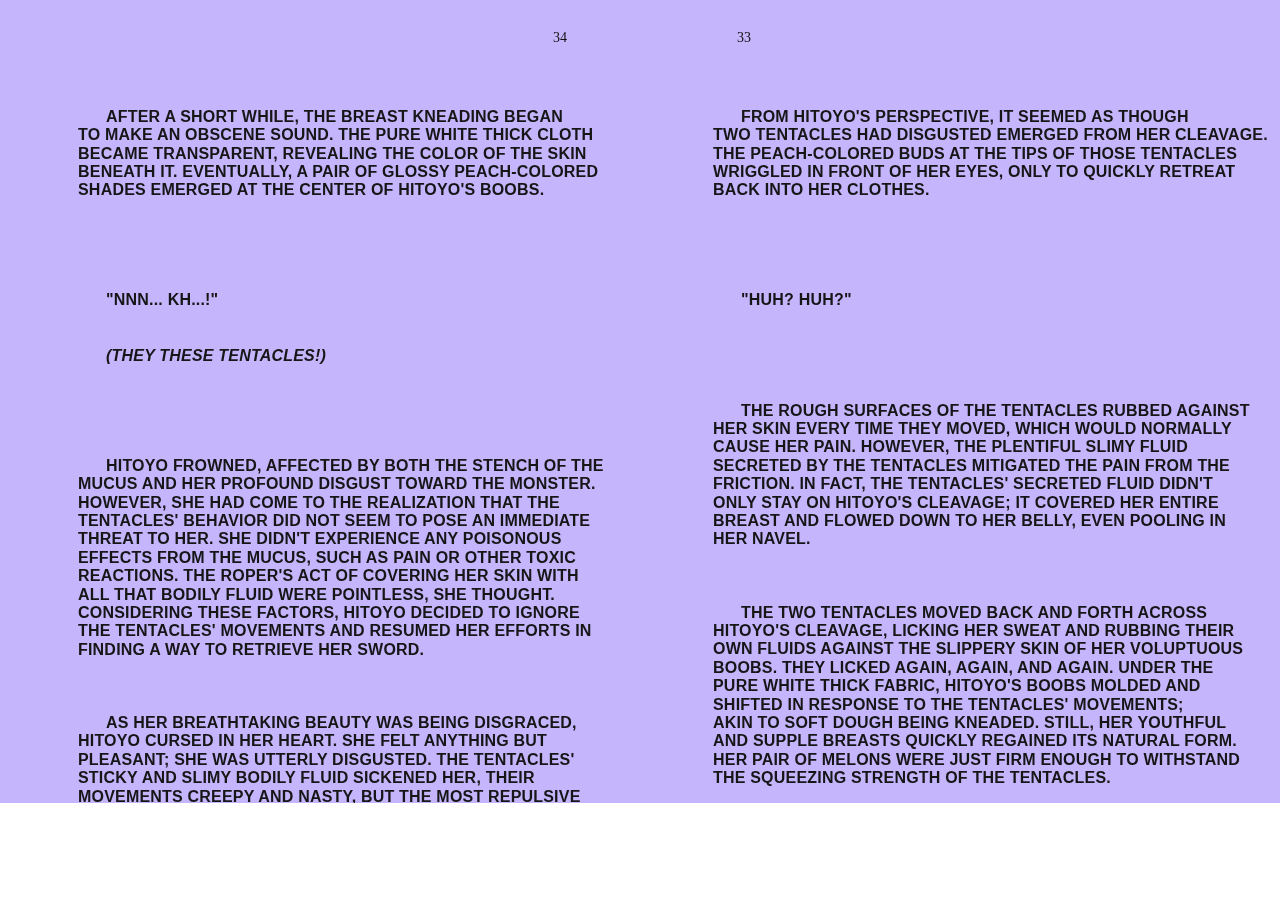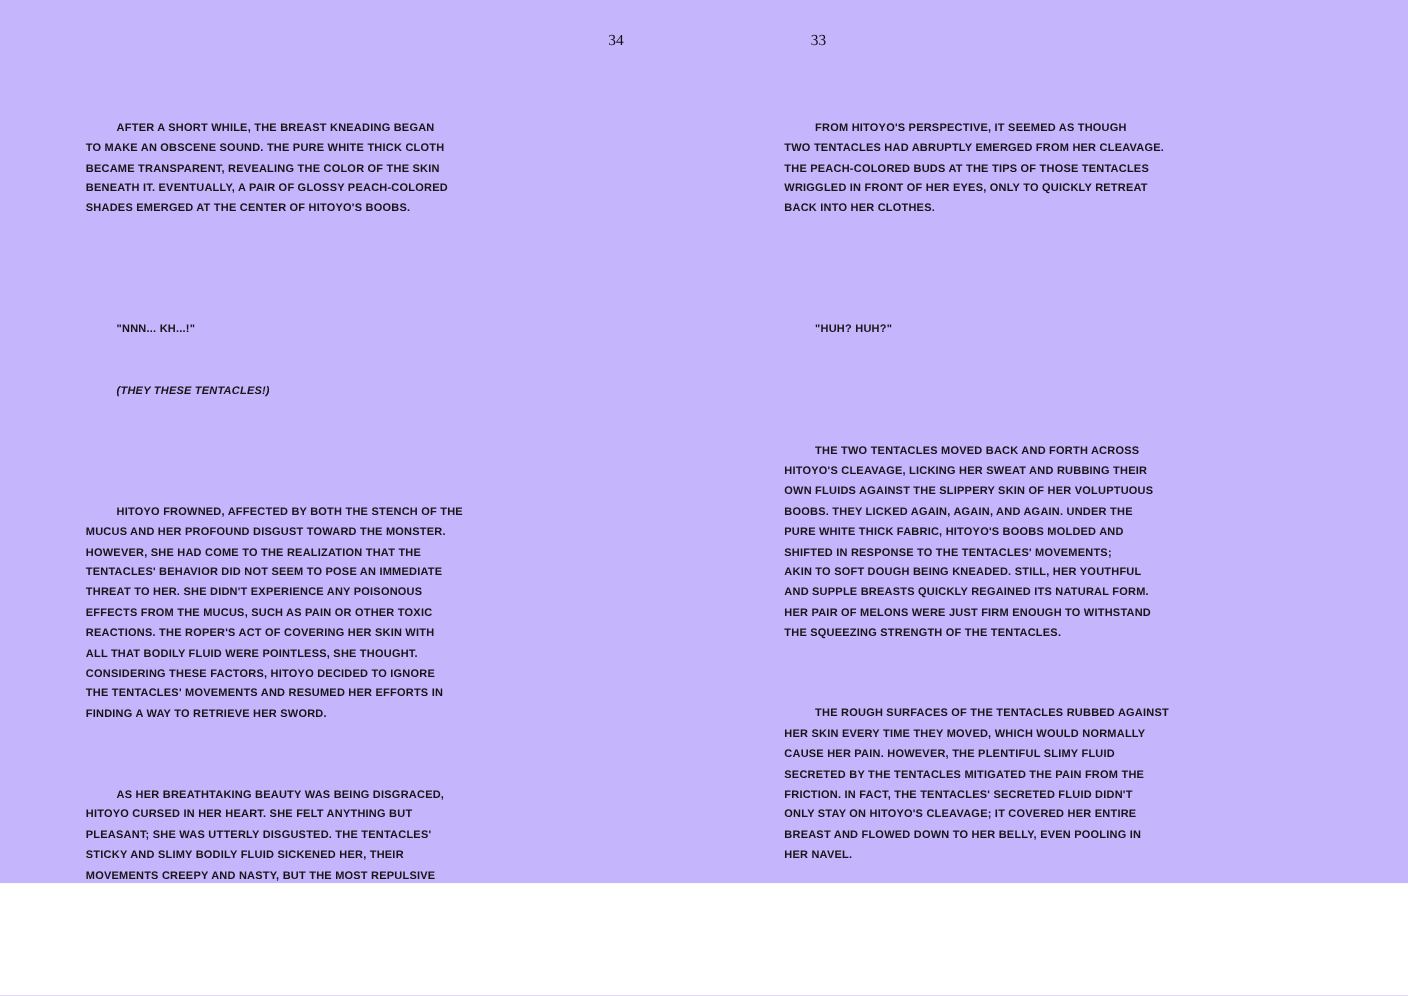--- a/index.html
+++ b/index.html
@@ -22,21 +22,21 @@
     color: #111111;
   }
   #page-number-left  { left: 553px; }
   #page-number-right { left: 737px; }
 
   .text-col {
     position: absolute;
     top: 71px;
     font-family: "Liberation Sans", "DejaVu Sans", sans-serif;
     font-weight: bold;
-    font-size: 10px;
+    font-size: 16px;
     line-height: 18.4px;
     letter-spacing: 0.2px;
     color: #161616;
     white-space: pre;
   }
   #text-col-left  { left: 78px;  width: 520px; }
   #text-col-right { left: 713px; width: 530px; }
 
   .para { margin: 0 0 18px 0; }
   .para.body { text-indent: 28px; }
@@ -78,40 +78,40 @@
 HITOYO CURSED IN HER HEART. SHE FELT ANYTHING BUT
 PLEASANT; SHE WAS UTTERLY DISGUSTED. THE TENTACLES'
 STICKY AND SLIMY BODILY FLUID SICKENED HER, THEIR
 MOVEMENTS CREEPY AND NASTY, BUT THE MOST REPULSIVE
 THING OF ALL WAS THE WAY THEY KNEADED HITOYO'S
 BOOBS FOR PURPOSES UNKNOWN TO HER.</div>
   </div>
 
   <div id="text-col-right" class="text-col">
     <div class="para body">FROM HITOYO'S PERSPECTIVE, IT SEEMED AS THOUGH
-TWO TENTACLES HAD ABRUPTLY EMERGED FROM HER CLEAVAGE.
+TWO TENTACLES HAD DISGUSTED EMERGED FROM HER CLEAVAGE.
 THE PEACH-COLORED BUDS AT THE TIPS OF THOSE TENTACLES
 WRIGGLED IN FRONT OF HER EYES, ONLY TO QUICKLY RETREAT
 BACK INTO HER CLOTHES.</div>
     <div class="para dialogue">
       <div class="dialogue-line">"HUH? HUH?"</div>
     </div>
+    <div class="para body">THE ROUGH SURFACES OF THE TENTACLES RUBBED AGAINST
+HER SKIN EVERY TIME THEY MOVED, WHICH WOULD NORMALLY
+CAUSE HER PAIN. HOWEVER, THE PLENTIFUL SLIMY FLUID
+SECRETED BY THE TENTACLES MITIGATED THE PAIN FROM THE
+FRICTION. IN FACT, THE TENTACLES' SECRETED FLUID DIDN'T
+ONLY STAY ON HITOYO'S CLEAVAGE; IT COVERED HER ENTIRE
+BREAST AND FLOWED DOWN TO HER BELLY, EVEN POOLING IN
+HER NAVEL.</div>
     <div class="para body">THE TWO TENTACLES MOVED BACK AND FORTH ACROSS
 HITOYO'S CLEAVAGE, LICKING HER SWEAT AND RUBBING THEIR
 OWN FLUIDS AGAINST THE SLIPPERY SKIN OF HER VOLUPTUOUS
 BOOBS. THEY LICKED AGAIN, AGAIN, AND AGAIN. UNDER THE
 PURE WHITE THICK FABRIC, HITOYO'S BOOBS MOLDED AND
 SHIFTED IN RESPONSE TO THE TENTACLES' MOVEMENTS;
 AKIN TO SOFT DOUGH BEING KNEADED. STILL, HER YOUTHFUL
 AND SUPPLE BREASTS QUICKLY REGAINED ITS NATURAL FORM.
 HER PAIR OF MELONS WERE JUST FIRM ENOUGH TO WITHSTAND
 THE SQUEEZING STRENGTH OF THE TENTACLES.</div>
-    <div class="para body">THE ROUGH SURFACES OF THE TENTACLES RUBBED AGAINST
-HER SKIN EVERY TIME THEY MOVED, WHICH WOULD NORMALLY
-CAUSE HER PAIN. HOWEVER, THE PLENTIFUL SLIMY FLUID
-SECRETED BY THE TENTACLES MITIGATED THE PAIN FROM THE
-FRICTION. IN FACT, THE TENTACLES' SECRETED FLUID DIDN'T
-ONLY STAY ON HITOYO'S CLEAVAGE; IT COVERED HER ENTIRE
-BREAST AND FLOWED DOWN TO HER BELLY, EVEN POOLING IN
-HER NAVEL.</div>
   </div>
 
 </div>
 
 </body></html>

